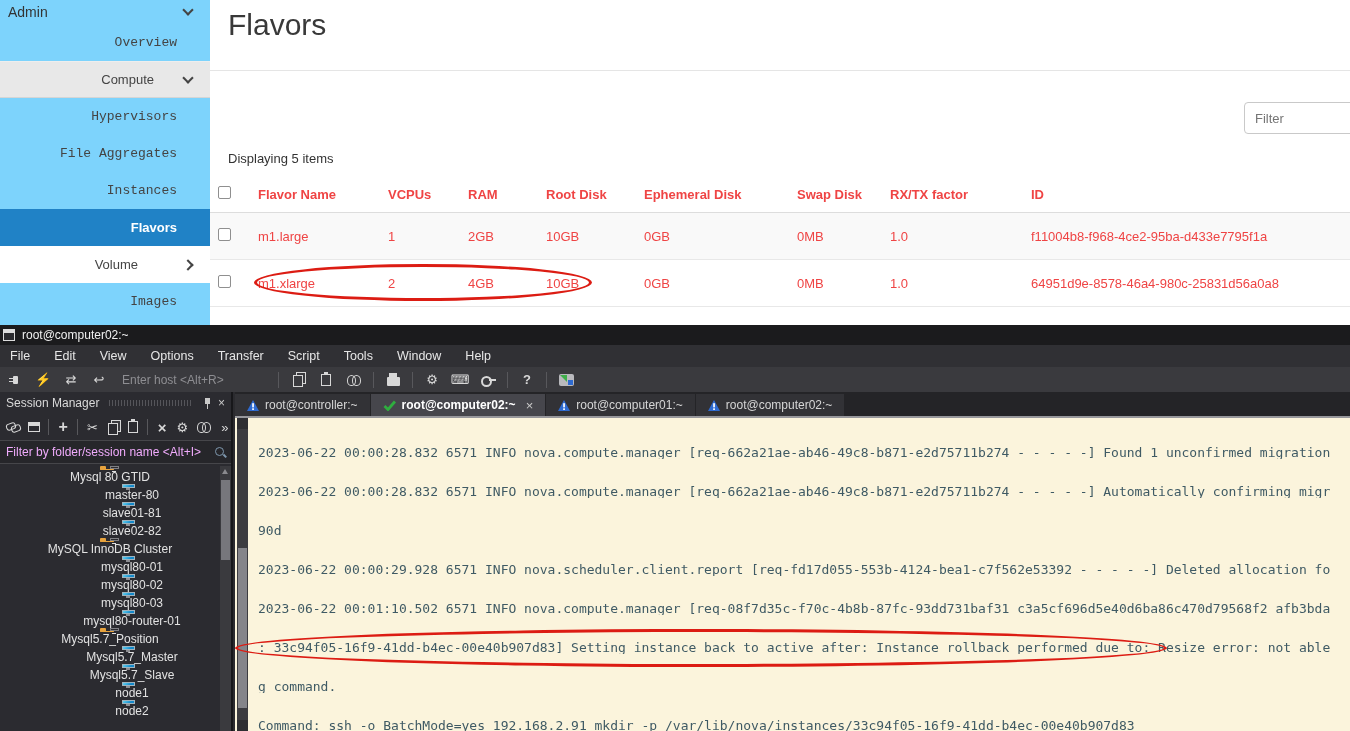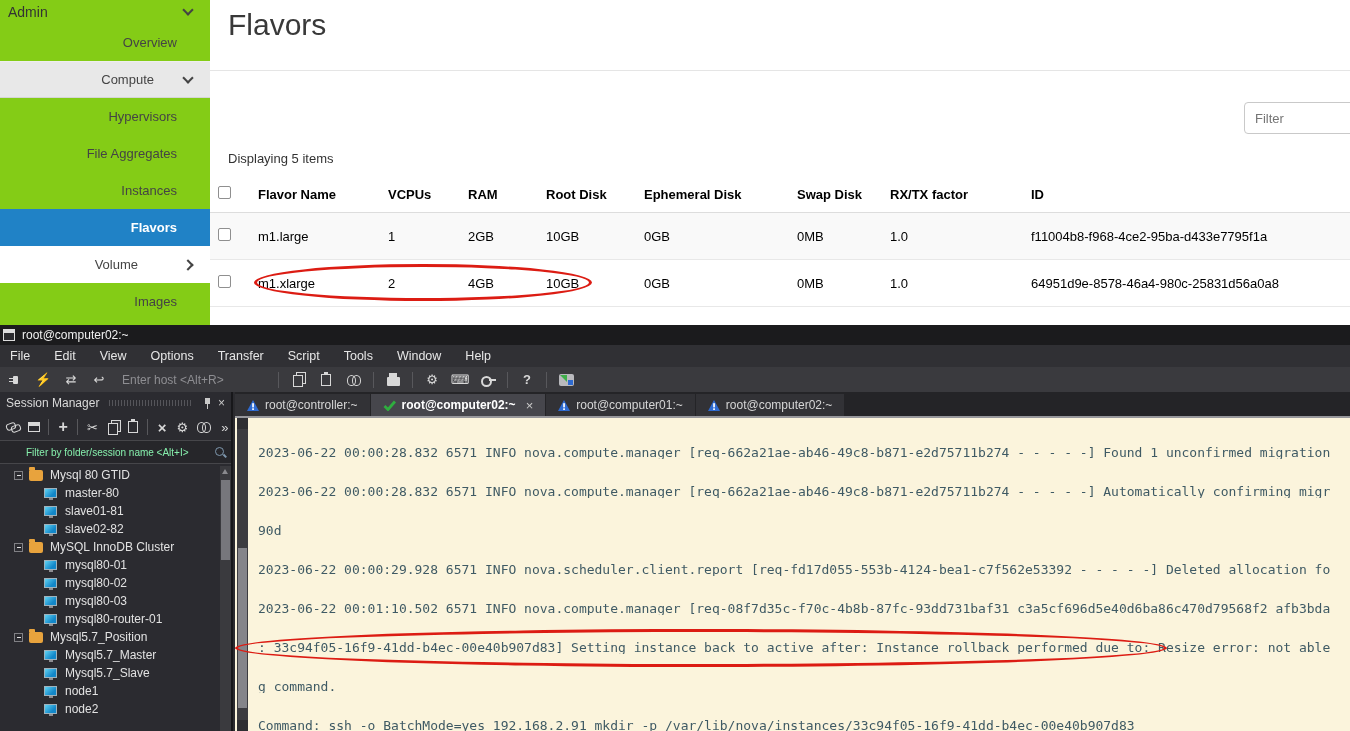--- a/index.html
+++ b/index.html
@@ -2,37 +2,37 @@
 <html><head>
 <meta charset="utf-8">
 <style>
   * { margin:0; padding:0; box-sizing:border-box; }
   html,body { width:1350px; height:731px; overflow:hidden; background:#fff;
     font-family:"Liberation Sans", sans-serif; }
   .stage { position:relative; width:1350px; height:731px; background:#fff; }
 
   
   .horizon { position:absolute; left:0; top:0; width:1350px; height:325px; background:#fff; }
-  .sidebar { position:absolute; left:0; top:0; width:210px; height:325px; background:#84cc16; font-size:13px; color:#444; }
+  .sidebar { position:absolute; left:0; top:0; width:210px; height:325px; background:#7dd3fc; font-size:13px; color:#444; }
   .side-row { position:relative; height:37px; display:flex; align-items:center; }
   .admin-row { height:24px; padding:0 18px 0 8px; justify-content:space-between; font-size:14px; color:#333; }
-  .plain-item { justify-content:flex-end; padding-right:33px; cursor:pointer; }
+  .plain-item { justify-content:flex-end; padding-right:33px; cursor:pointer;font-family:Liberation Mono, monospace; }
   .cat-row { background:#e8e8e8; border-bottom:1px solid #d5d5d5; border-top:1px solid #eee; justify-content:flex-end; padding-right:18px; }
   .cat-label { margin-right:30px; }
   .active-item { background:#2082c6; color:#fff; font-weight:bold; justify-content:flex-end; padding-right:33px; }
   .chev { width:8px; height:8px; border-right:2px solid #444; border-bottom:2px solid #444; transform:rotate(45deg); margin-top:-4px; }
   .chev-r { transform:rotate(-45deg); margin-top:0; }
   .vol-gap { margin-right:46px; }
 
   .main { position:absolute; left:210px; top:0; width:1140px; height:325px; }
   .page-title { position:absolute; left:18px; top:8px; font-size:30px; color:#393939; }
   .title-hr { position:absolute; left:0; top:70px; width:1140px; height:1px; background:#e5e5e5; }
   .filter-box { position:absolute; left:1034px; top:102px; width:120px; height:32px; border:1px solid #c9c9c9; border-radius:4px; padding:0 10px; font-size:13px; color:#999; background:#fff; font-family:"Liberation Sans",sans-serif; }
   .items-count { position:absolute; left:18px; top:151px; font-size:13px; color:#333; }
-  table.flavors { position:absolute; left:0; top:176px; width:1140px; border-collapse:collapse; font-size:13px; color:#000000; }
+  table.flavors { position:absolute; left:0; top:176px; width:1140px; border-collapse:collapse; font-size:13px; color:#ef4444; }
   table.flavors th { text-align:left; font-weight:bold; padding:10px 8px; border-bottom:1px solid #ddd; height:36px; }
   table.flavors td { padding:8px; height:47px; border-bottom:1px solid #e8e8e8; }
   tr.r0 { background:#f9f9f9; }
   tr.r1 { background:#fff; }
   .cb { width:13px; height:13px; border:1px solid #8f8f8f; border-radius:2px; background:#fff; display:inline-block; }
 
   .red-ellipse { position:absolute; border:3px solid #dc1c13; border-radius:50%; background:transparent; pointer-events:none; z-index:50; }
 
   
   .xshell { position:absolute; left:0; top:325px; width:1350px; height:406px; background:#2b2b2f; }
@@ -77,23 +77,23 @@
   .i-kbd-color::after { content:""; position:absolute; right:1px; bottom:1px; width:5px; height:5px; background:#2e6ad0; }
 
   
   .xbody { position:absolute; left:0; top:67px; width:1350px; height:339px; }
   .spanel { position:absolute; left:0; top:0; width:233px; height:339px; background:#2b2b30; border-right:2px solid #17171a; color:#e2e2e2; }
   .sp-header { height:22px; display:flex; align-items:center; padding:0 6px; font-size:12px; color:#d9d9d9; gap:6px; }
   .sp-dots { flex:1; height:6px; margin:0 4px; background:repeating-linear-gradient(90deg,#55555a 0 1px,transparent 1px 3px); }
   .sp-toolbar { height:26px; display:flex; align-items:center; gap:8px; padding-left:6px; }
   .sp-toolbar .gicon { width:16px; }
   .sp-filter { height:24px; display:flex; align-items:center; border-top:1px solid #46464a; border-bottom:1px solid #46464a; background:#26262a; padding:0 4px; }
-  .sp-filter-text { flex:1; font-size:10px; color:#86efac; padding-left:2px;margin-left:20px; }
+  .sp-filter-text { flex:1; font-size:12px; color:#f0abfc; padding-left:2px; }
   .tree { position:absolute; left:0; top:74px; width:220px; bottom:0; overflow:hidden; font-size:12px; }
-  .trow { height:18px; display:flex; align-items:center; }
+  .trow { height:18px; display:flex; align-items:center;flex-direction:column; }
   .t-exp { width:9px; height:9px; border:1px solid #808084; margin-left:14px; margin-right:6px; position:relative; background:#2b2b30; }
   .t-exp::before { content:""; position:absolute; left:1.5px; top:3.5px; width:4px; height:1px; background:#e0e0e0; }
   .i-folder { width:14px; height:11px; background:#e8a33d; border-radius:1px 2px 2px 2px; position:relative; margin-right:7px; }
   .i-folder::before { content:""; position:absolute; left:0; top:-3px; width:6px; height:3px; background:#e8a33d; border-radius:1px 1px 0 0; }
   .i-mon { width:13px; height:10px; background:linear-gradient(135deg,#62d3f2 0%,#1287c9 70%); border:1px solid #9fb3bd; margin-right:8px; position:relative; }
   .i-mon::after { content:""; position:absolute; left:3.5px; bottom:-3px; width:4px; height:2px; background:#8d8d91; }
   .t-child { padding-left:44px; }
   .tree-sb { position:absolute; right:0; top:74px; width:11px; bottom:0; background:#3a3a3e; }
   .tree-sb .up { position:absolute; top:3px; left:2px; width:0; height:0; border-left:3.5px solid transparent; border-right:3.5px solid transparent; border-bottom:5px solid #8a8a8e; }
   .tree-sb .thumb { position:absolute; top:14px; left:1px; width:9px; height:80px; background:#77777c; }

